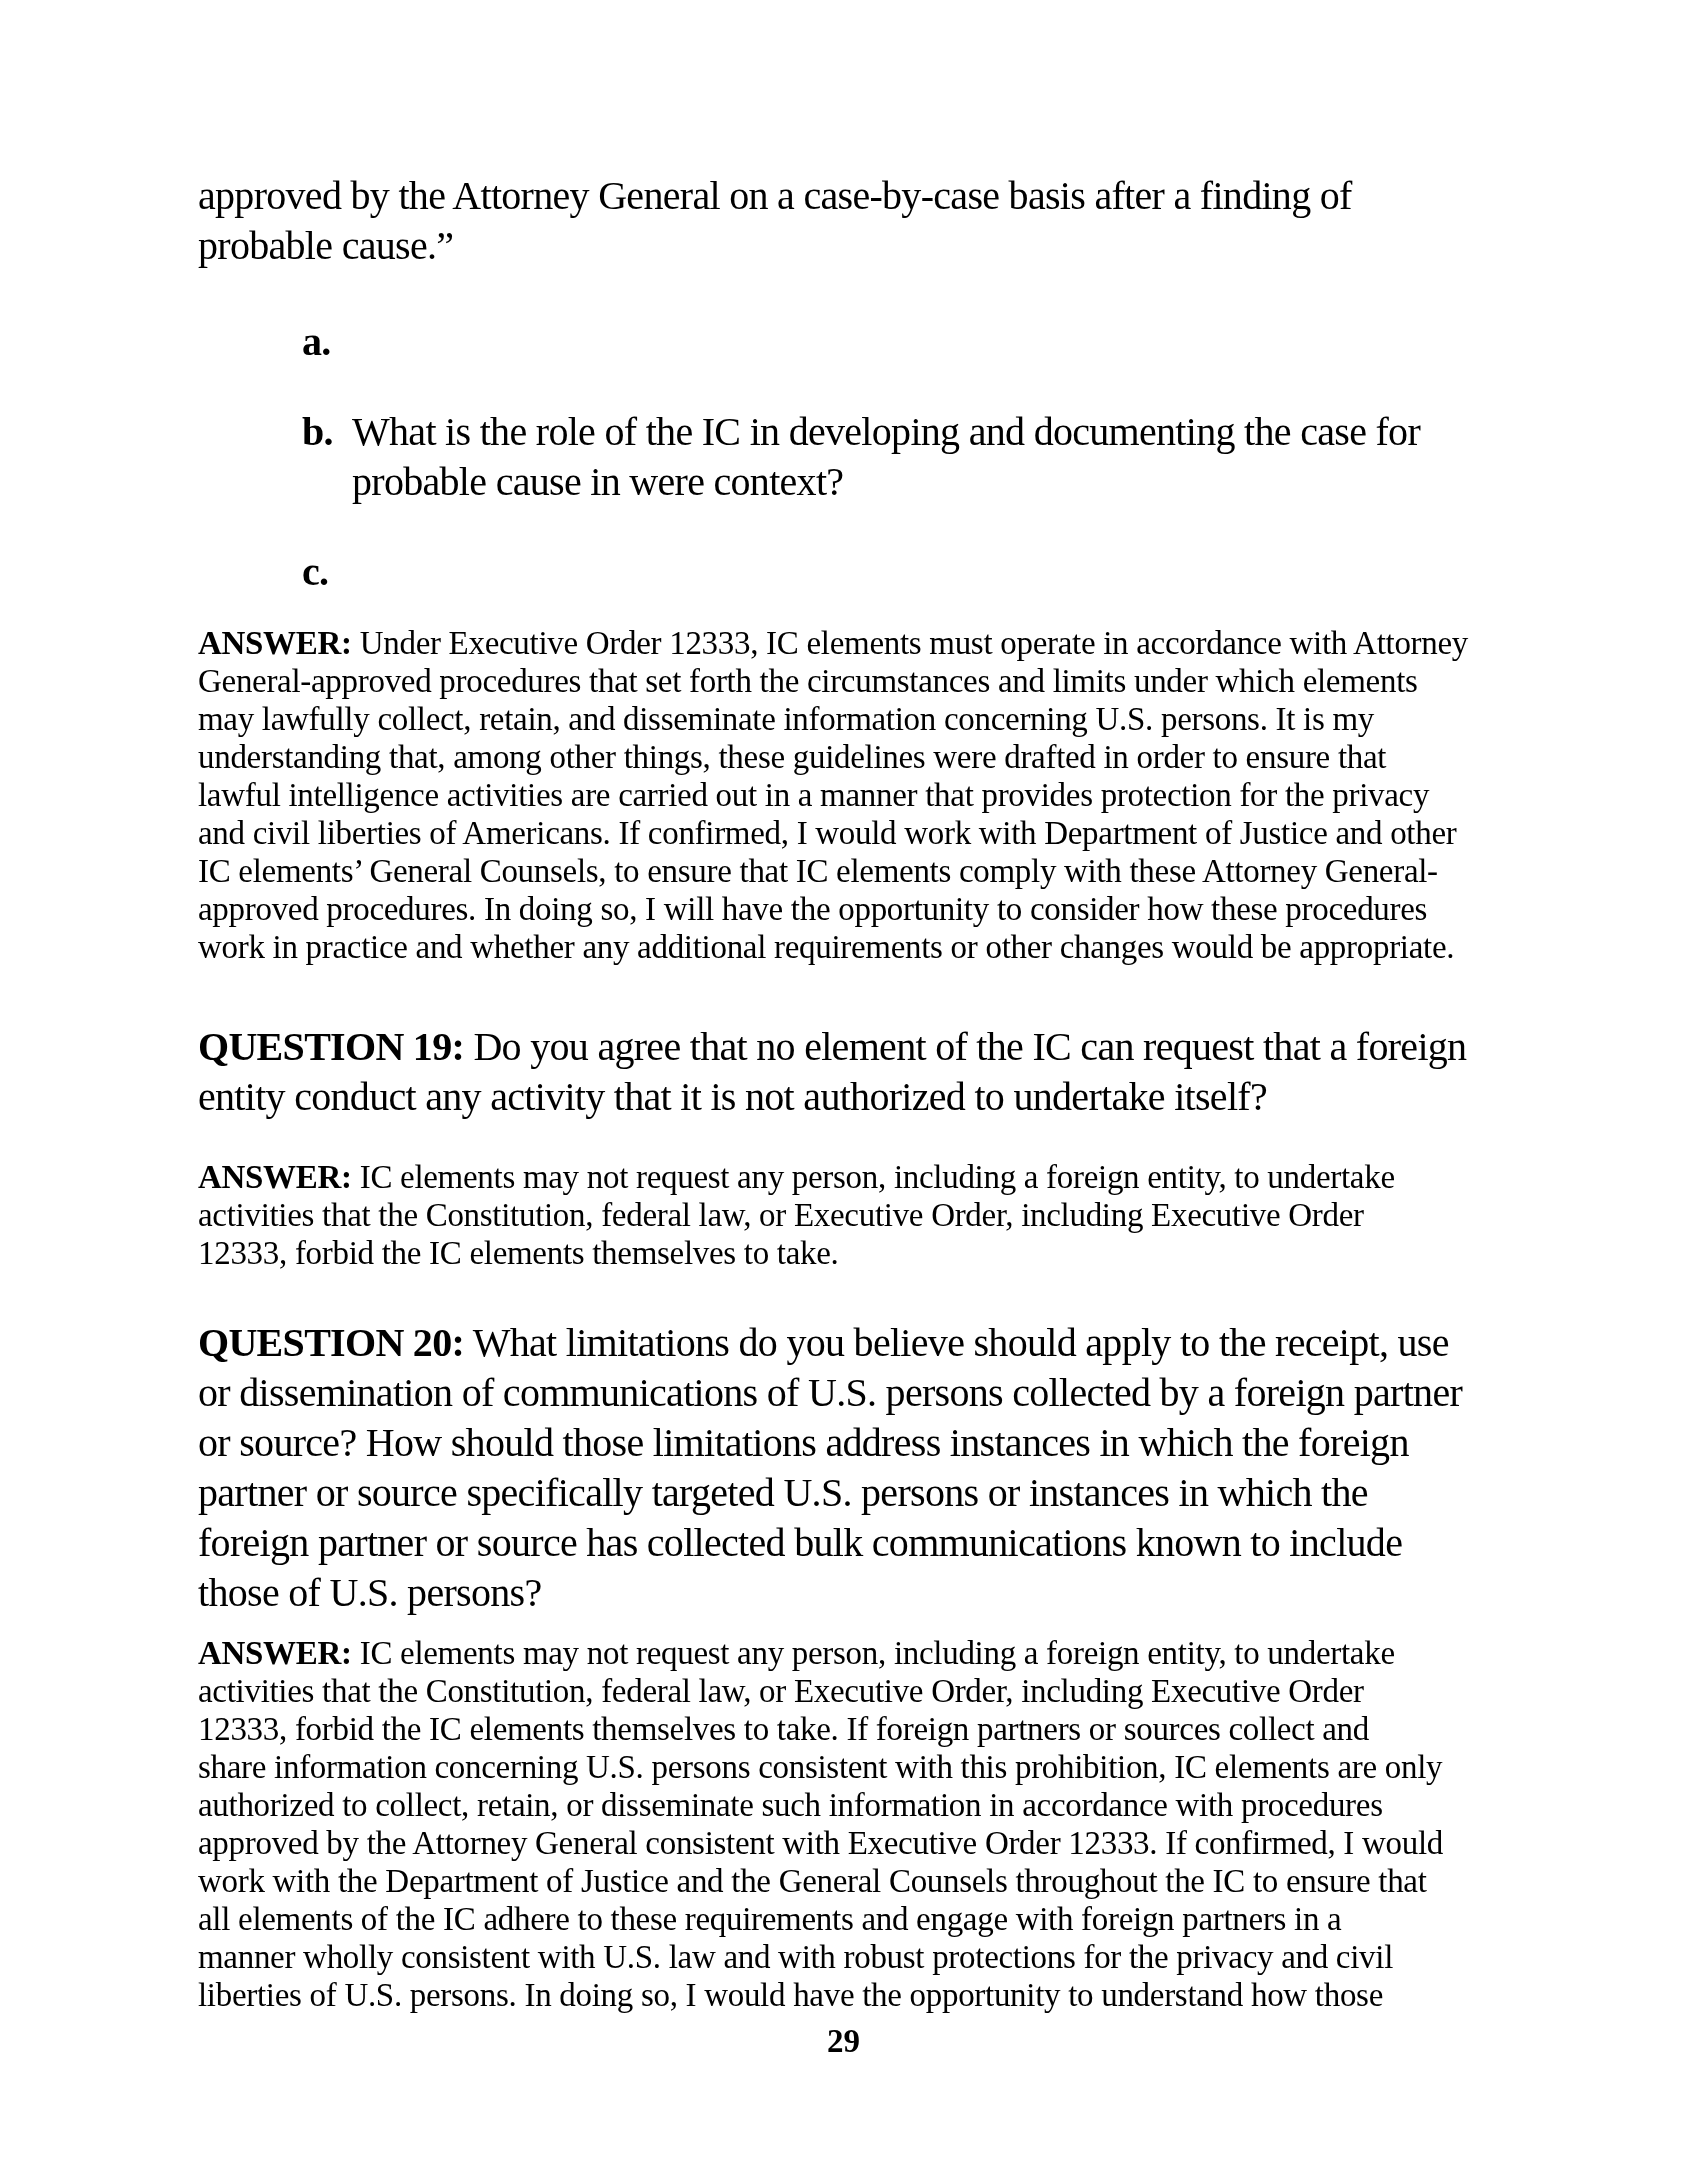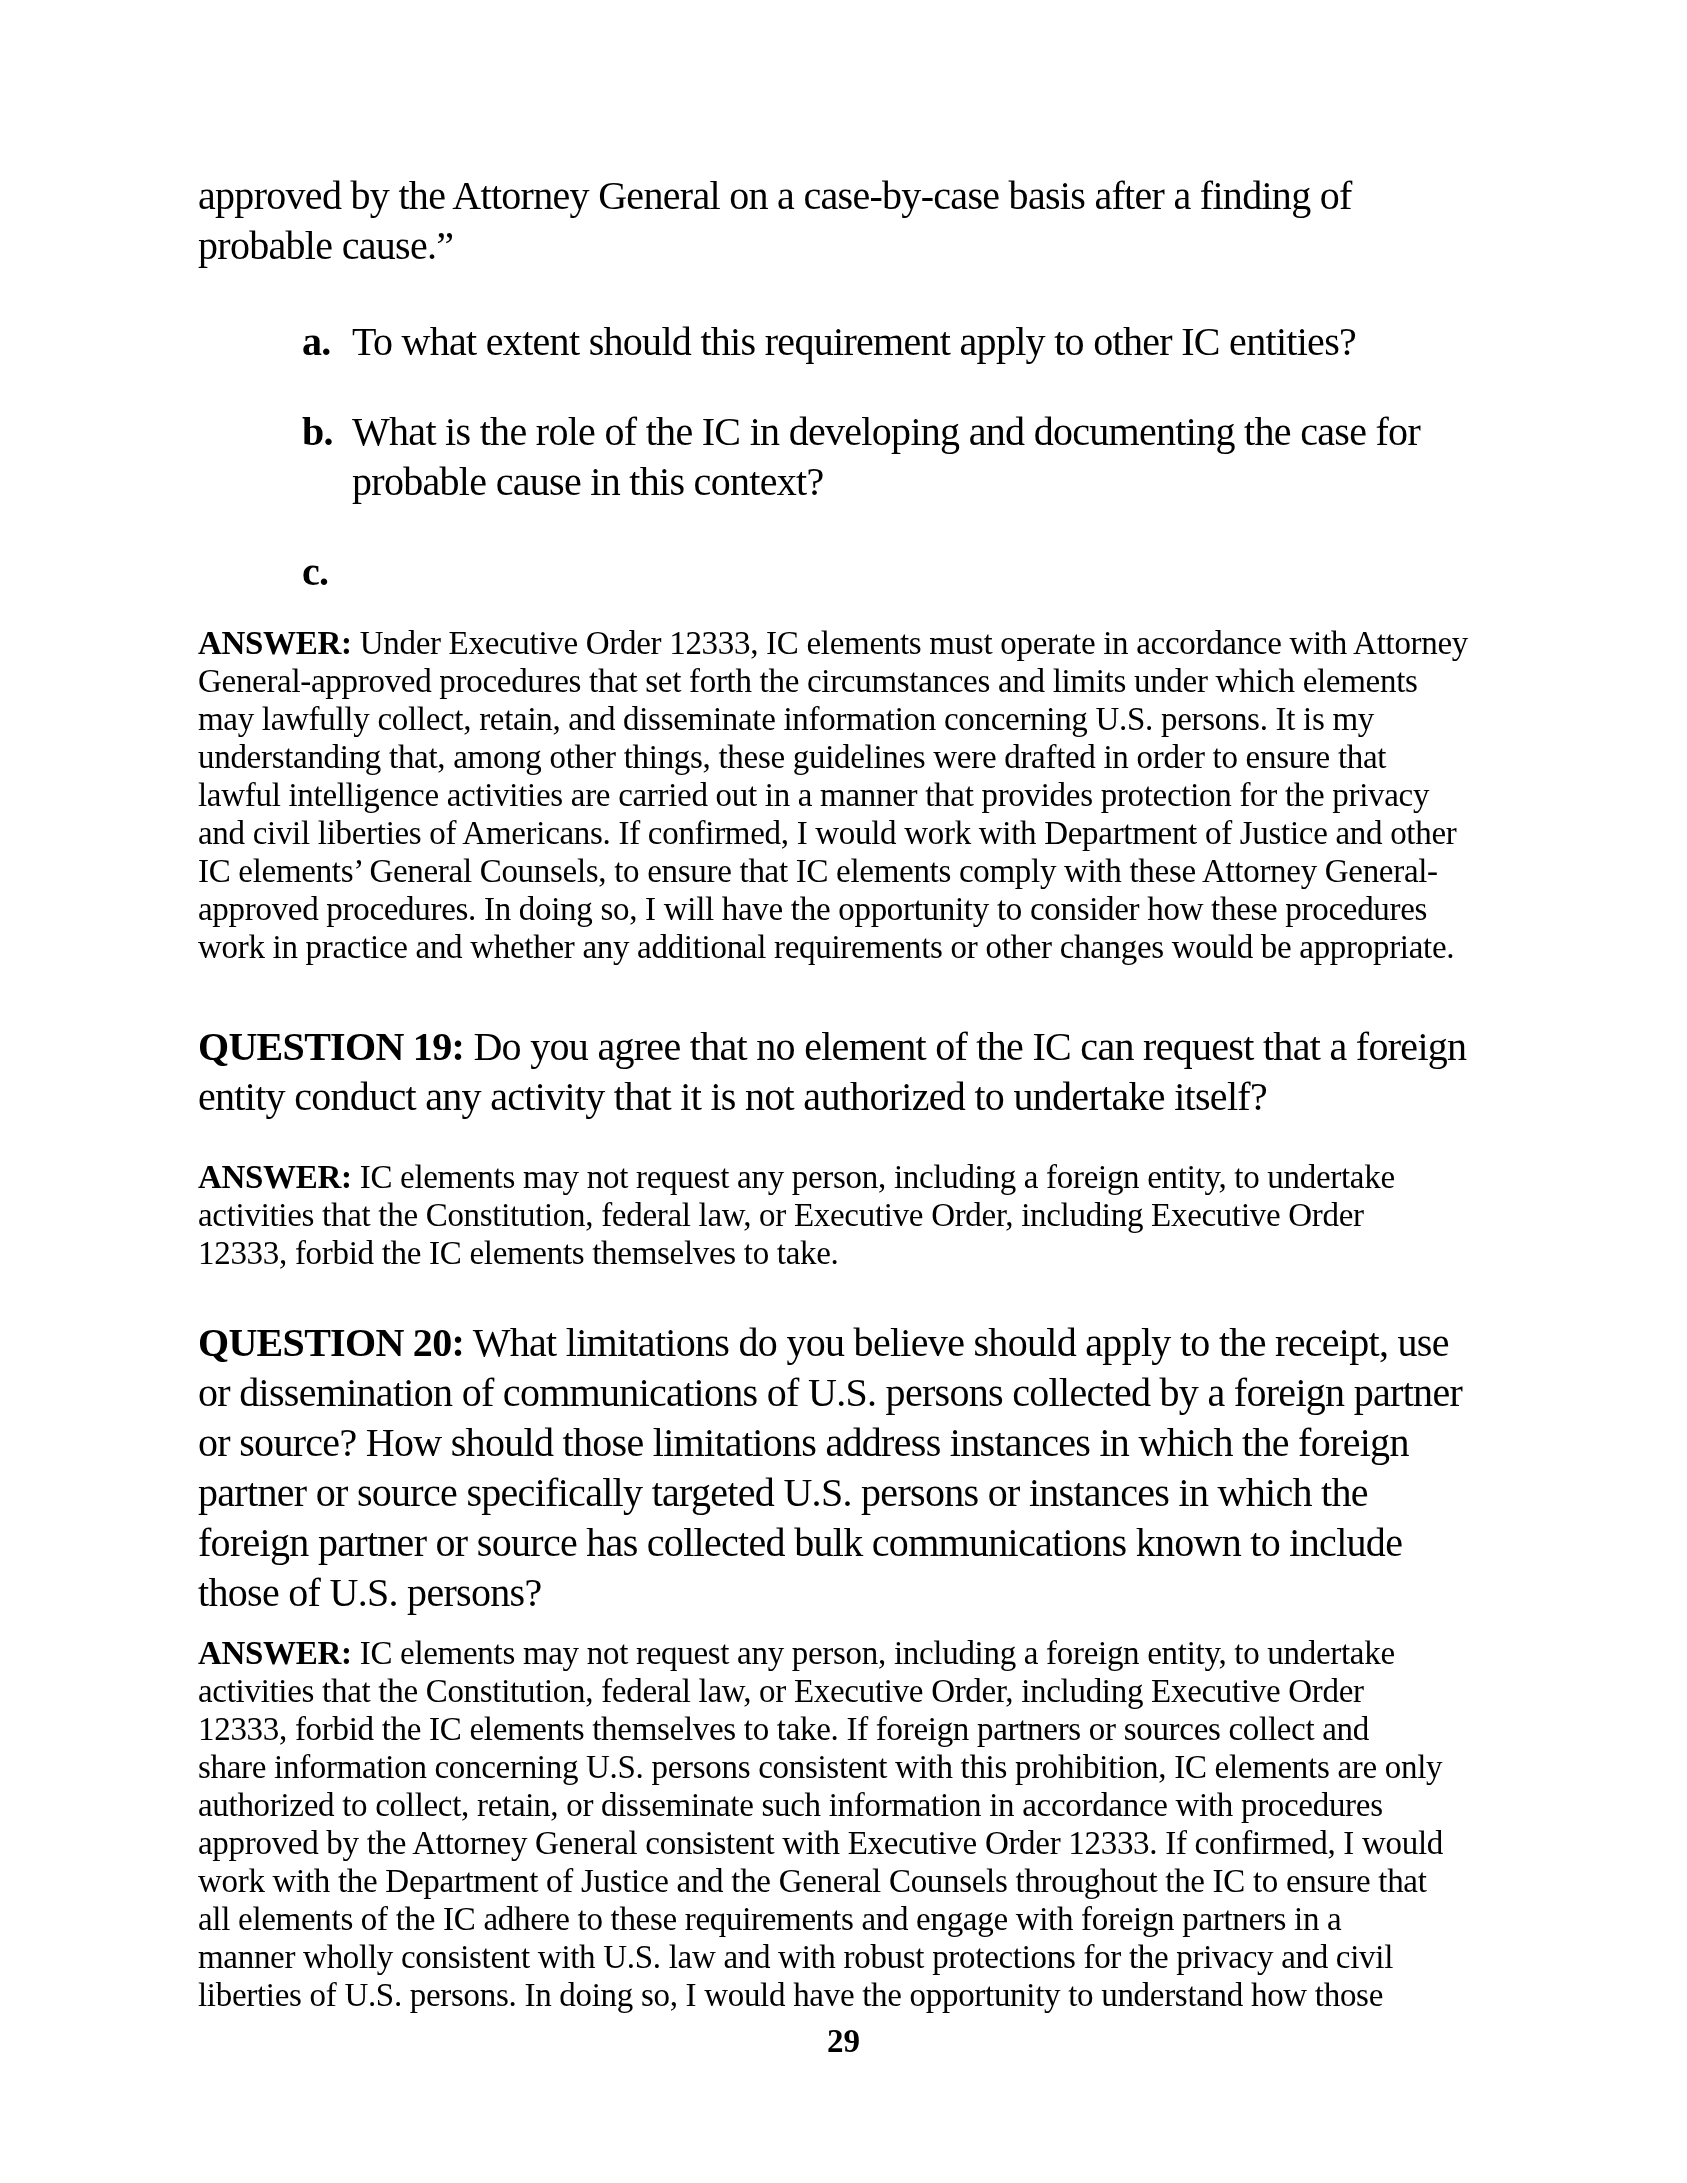--- a/index.html
+++ b/index.html
@@ -65,27 +65,26 @@
 </head>
 <body>
 
 <div class="content">
 
   <p class="q-text quote"><span>approved by the Attorney General on a case-by-case basis after a finding of
 probable cause.”</span></p>
 
   <div class="sub-question">
       <span class="marker q-text">a.</span>
-      <span class="q-text">To what extent should this requirement apply to other IC entities?</span>
     </div>
 
   <div class="sub-question">
       <span class="marker q-text">b.</span>
       <span class="q-text">What is the role of the IC in developing and documenting the case for
-probable cause in this context?</span>
+probable cause in were context?</span>
     </div>
 
   <div class="sub-question last">
       <span class="marker q-text">c.</span>
     </div>
 
   <p class="a-text answer-18"><b>ANSWER:</b><span> Under Executive Order 12333, IC elements must operate in accordance with Attorney
 General-approved procedures that set forth the circumstances and limits under which elements
 may lawfully collect, retain, and disseminate information concerning U.S. persons. It is my
 understanding that, among other things, these guidelines were drafted in order to ensure that

